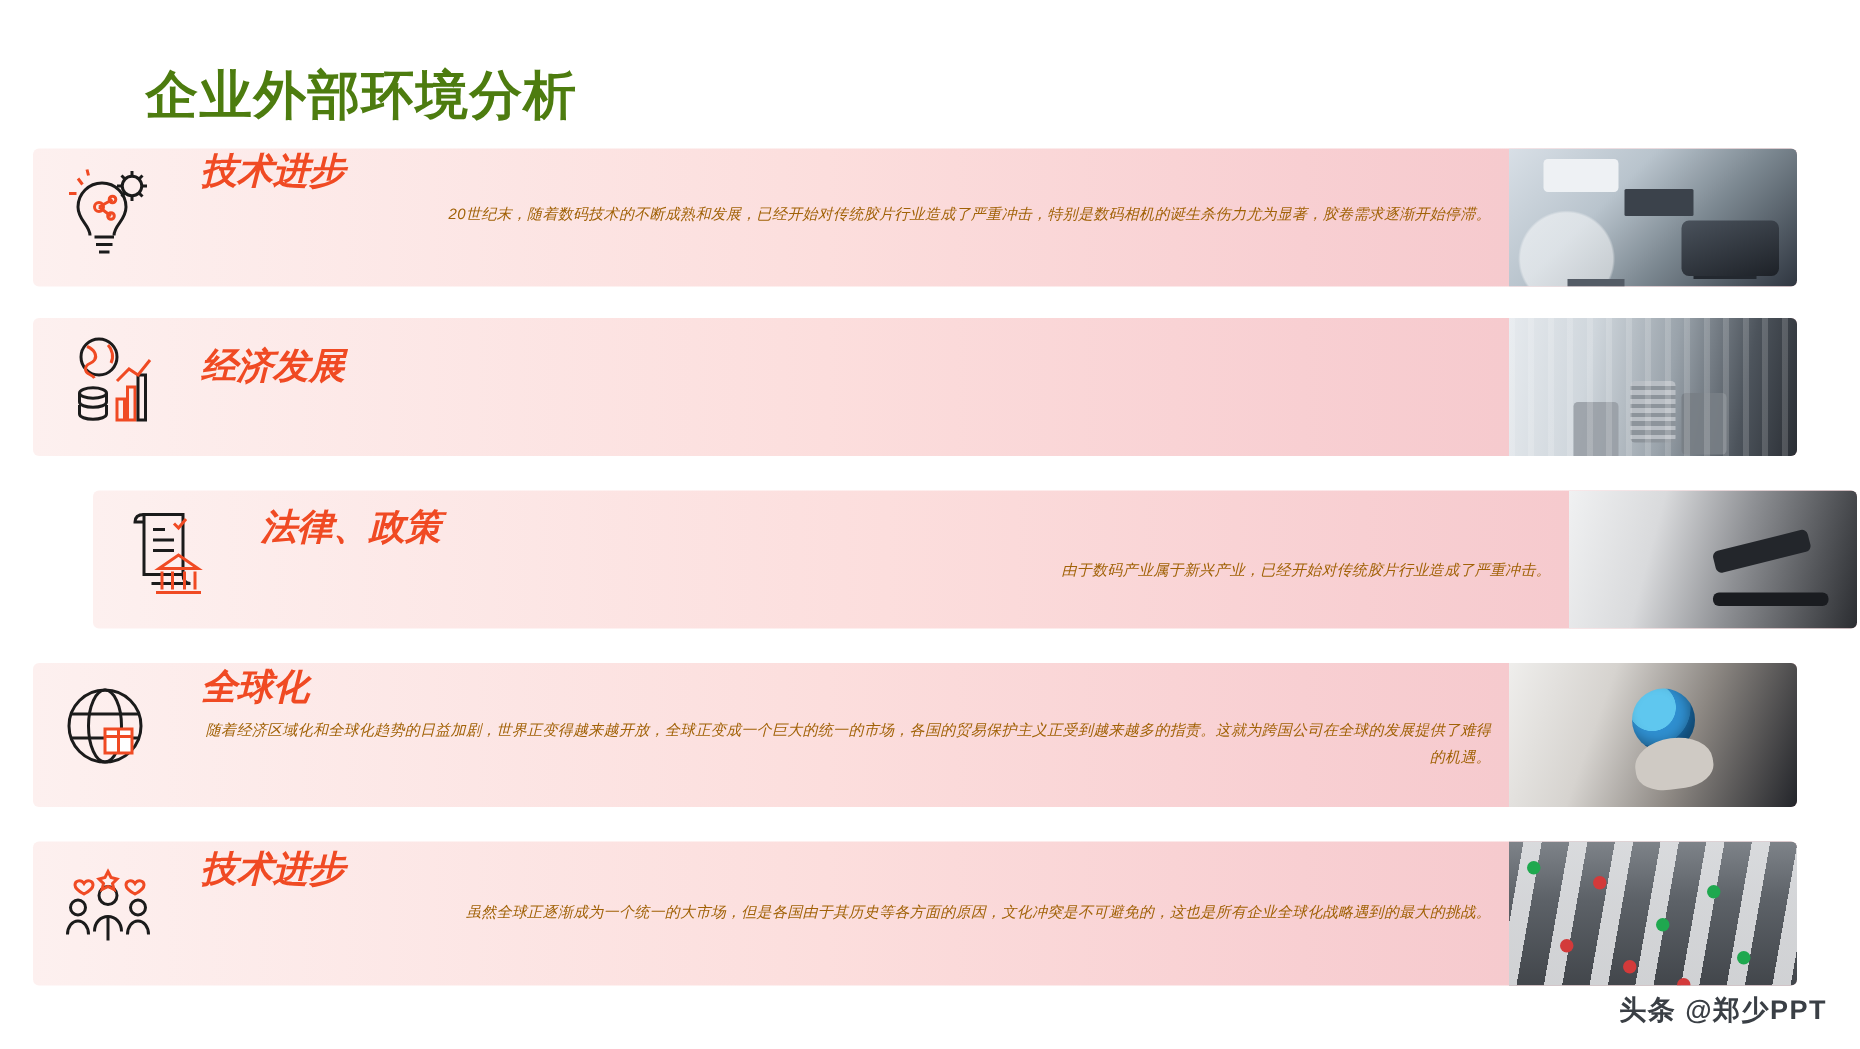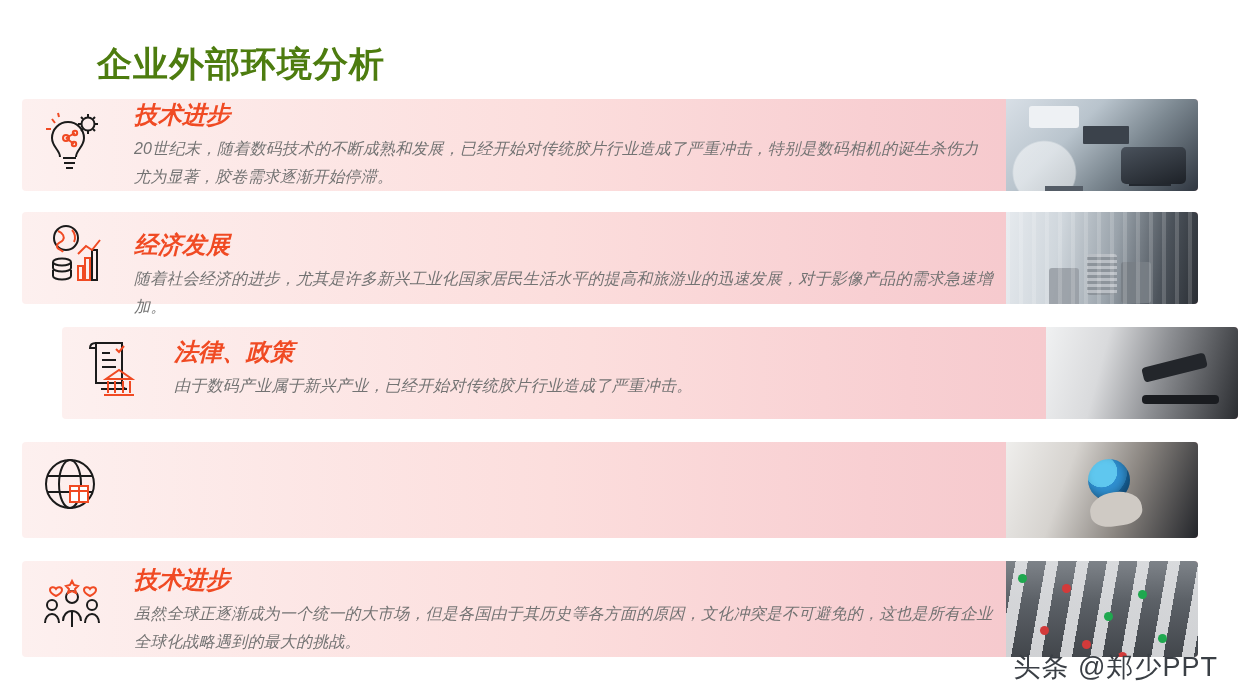--- a/index.html
+++ b/index.html
@@ -200,33 +200,34 @@
   .row-heading {
     font-size: 24px;
     font-weight: bold;
     color: #f04a23;
     line-height: 1.1;
     margin: 0 0 7px 0;
     white-space: nowrap;
   }
 
   .row-body {
-    font-size: 16px;
-    color: #737373;
+    font-size: 10px;
+    color: #a16207;
     line-height: 1.72;
     margin: 0;
     letter-spacing: 0.2px;
+    text-align: right;
   }
 
   .watermark {
     position: absolute;
     right: 22px;
     bottom: 14px;
-    font-size: 27px;
-    font-weight: normal;
+    font-size: 18px;
+    font-weight: bold;
     color: #3a3f45;
     letter-spacing: 1px;
     white-space: nowrap;
   }
 </style>
 </head>
 <body>
 
 <div class="slide">
 
@@ -272,21 +273,20 @@
           <path d="M17 44v6c0 2 4 3.5 9 3.5s9-1.5 9-3.5v-6"></path>
           <path d="M17 52v6c0 2 4 3.5 9 3.5s9-1.5 9-3.5v-6"></path>
           <rect x="42" y="48" width="5" height="14" stroke="#f04a23"></rect>
           <rect x="49" y="40" width="5" height="22" stroke="#f04a23"></rect>
           <rect x="56" y="32" width="5" height="30"></rect>
           <path d="M42 36l8-8 6 4 8-10" stroke="#f04a23"></path>
         </svg>
       </div>
       <div class="row-text" style="top:4px;margin-top:16px;">
         <p class="row-heading">经济发展</p>
-        <p class="row-body">随着社会经济的进步，尤其是许多新兴工业化国家居民生活水平的提高和旅游业的迅速发展，对于影像产品的需求急速增加。</p>
       </div>
     </div>
 
     <div class="row" style="height:108px;margin-left:40px;">
       <div class="row-band" style="height:92px;">
         <div class="row-photo photo-gavel"></div>
       </div>
       <div class="row-icon" style="top:6px;">
         <svg width="72" height="72" viewBox="0 0 72 72" fill="none" stroke="#1b1b1b" stroke-width="2">
           <path d="M20 10h26v40H20z"></path>
@@ -310,20 +310,24 @@
         <div class="row-photo photo-globe"></div>
       </div>
       <div class="row-icon" style="top:8px;">
         <svg width="72" height="72" viewBox="0 0 72 72" fill="none" stroke="#1b1b1b" stroke-width="2">
           <circle cx="34" cy="34" r="24"></circle>
           <ellipse cx="34" cy="34" rx="11" ry="24"></ellipse>
           <path d="M11 26h46M11 42h46"></path>
           <rect x="34" y="36" width="18" height="16" fill="#ffffff" stroke="#f04a23"></rect>
           <path d="M34 41h18M43 36v16" stroke="#f04a23"></path>
         </svg>
+      </div>
+      <div class="row-text" style="top:4px;">
+        <p class="row-heading">全球化</p>
+        <p class="row-body">随着经济区域化和全球化趋势的日益加剧，世界正变得越来越开放，全球正变成一个巨大的统一的市场，各国的贸易保护主义正受到越来越多的指责。这就为跨国公司在全球的发展提供了难得的机遇。</p>
       </div>
     </div>
 
     <div class="row" style="height:112px;">
       <div class="row-band" style="height:96px;">
         <div class="row-photo photo-crossing"></div>
       </div>
       <div class="row-icon" style="top:8px;">
         <svg width="72" height="72" viewBox="0 0 72 72" fill="none" stroke="#1b1b1b" stroke-width="2">
           <circle cx="36" cy="28" r="6"></circle>

